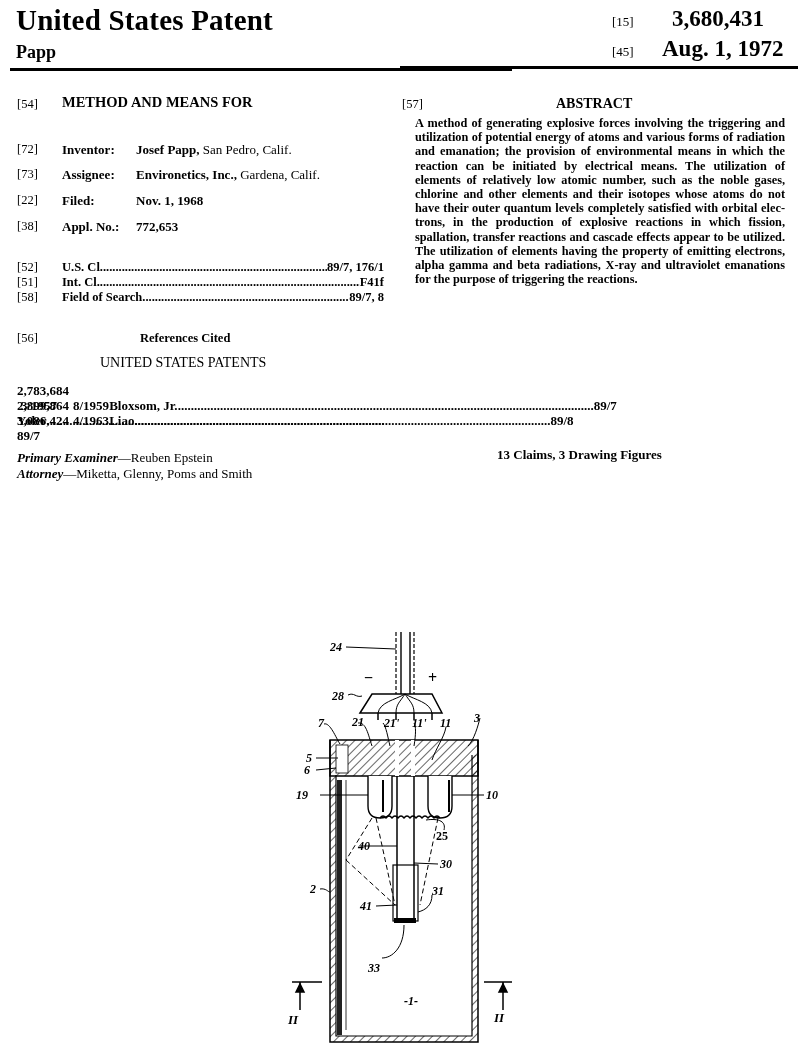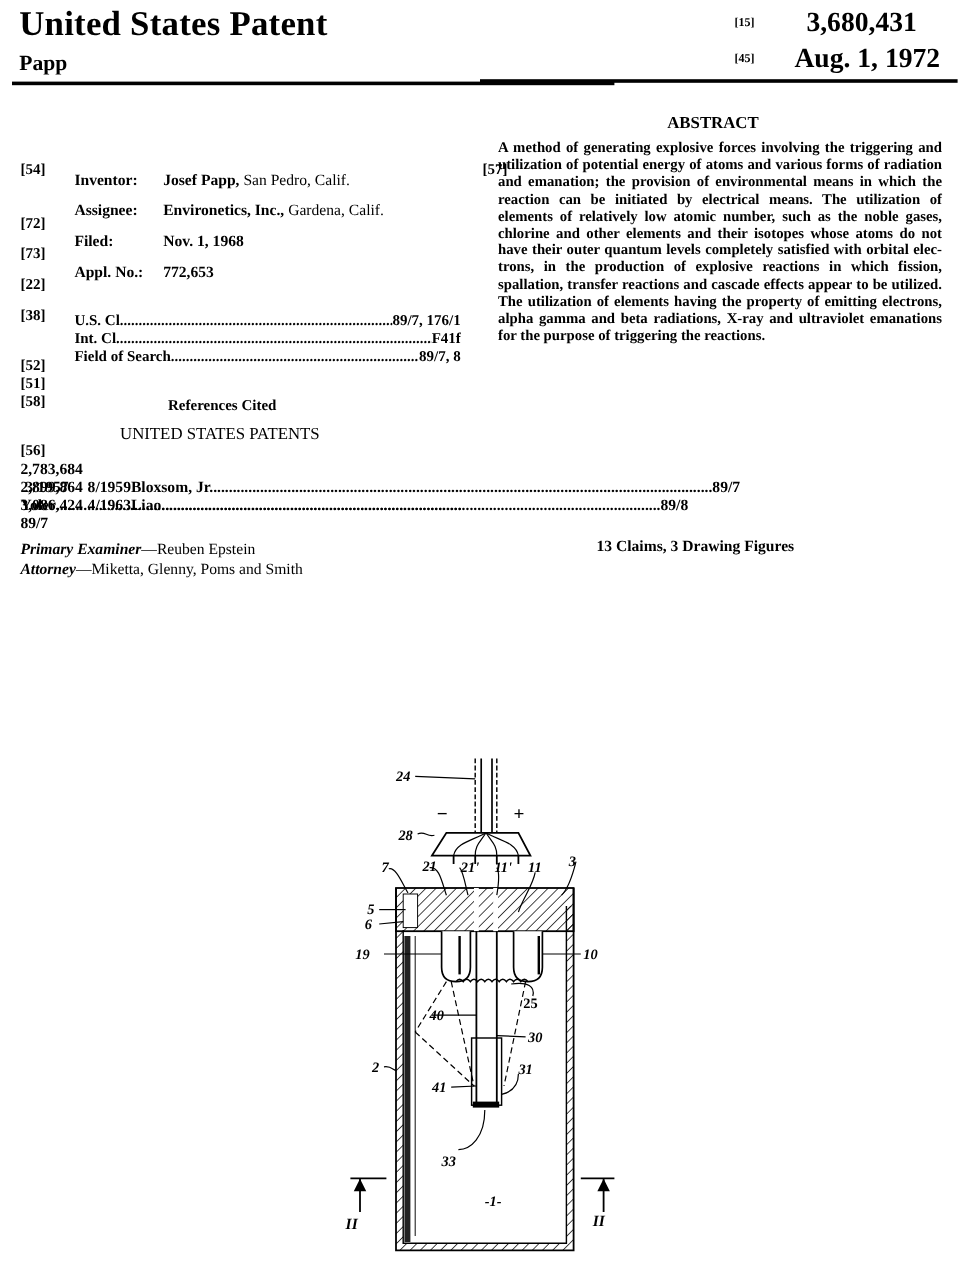--- a/index.html
+++ b/index.html
@@ -3,30 +3,30 @@
   <meta charset="utf-8">
   <style>
     html, body { margin: 0; padding: 0; background: #ffffff; }
     body {
       width: 800px; height: 1059px; position: relative; overflow: hidden;
       font-family: "Liberation Serif", "DejaVu Serif", serif; color: #000;
     }
     .abs { position: absolute; }
     .title-main { left: 16px; top: 4px; font-size: 29px; font-weight: bold; letter-spacing: 0.2px; }
     .inventor-name { left: 16px; top: 42px; font-size: 18px; font-weight: bold; }
-    .num-tag { font-size: 10px; font-weight: bold; }
+    .num-tag { font-size: 13px; font-weight: normal; }
     .patent-no-tag { left: 612px; top: 14px; }
     .patent-no { left: 672px; top: 6px; font-size: 23px; font-weight: bold; }
     .patent-date-tag { left: 612px; top: 44px; }
     .patent-date { left: 662px; top: 36px; font-size: 23px; font-weight: bold; }
     .rule { left: 10px; top: 68px; width: 502px; height: 3px; background: #000; }
     .rule2 { left: 400px; top: 66px; width: 398px; height: 3px; background: #000; }
 
     .field { font-size: 13px; font-weight: bold; }
-    .tag { font-size: 12.5px; font-weight: bold; margin-top: 37px; }
+    .tag { font-size: 12.5px; font-weight: normal; }
     .title-block { left: 62px; top: 94px; font-size: 14.5px; font-weight: bold; line-height: 17px; width: 330px; }
     .label-col { left: 62px; }
     .val-col { left: 136px; }
     .lead { width: 322px; display: flex; font-size: 12.5px; font-weight: bold; }
     .lead .l { white-space: nowrap; }
     .lead .dots { flex: 1; overflow: hidden; white-space: nowrap; }
     .lead .dots::before { content: "................................................................................................................................"; }
     .lead .r { white-space: nowrap; }
 
     .refs-head { left: 140px; top: 331px; font-size: 12.5px; font-weight: bold; }
@@ -61,20 +61,21 @@
 <div class="abs inventor-name">Papp</div>
 <div class="abs num-tag patent-no-tag">[15]</div>
 <div class="abs patent-no">3,680,431</div>
 <div class="abs num-tag patent-date-tag">[45]</div>
 <div class="abs patent-date">Aug. 1, 1972</div>
 <div class="abs rule"></div>
 <div class="abs rule2"></div>
 
 <div class="abs tag" style="left:17px; top:97px;">[54]</div>
 <div class="abs title-block">
+  <div>METHOD AND MEANS FOR</div>
 </div>
 
 <div class="abs tag" style="left:17px; top:142px;">[72]</div>
 <div class="abs field label-col" style="top:142px;">Inventor:</div>
 <div class="abs field val-col" style="top:142px;"><span>Josef Papp,</span><span style="font-weight:normal"> San Pedro, Calif.</span></div>
 
 <div class="abs tag" style="left:17px; top:167px;">[73]</div>
 <div class="abs field label-col" style="top:167px;">Assignee:</div>
 <div class="abs field val-col" style="top:167px;"><span>Environetics, Inc.,</span><span style="font-weight:normal"> Gardena, Calif.</span></div>
 

